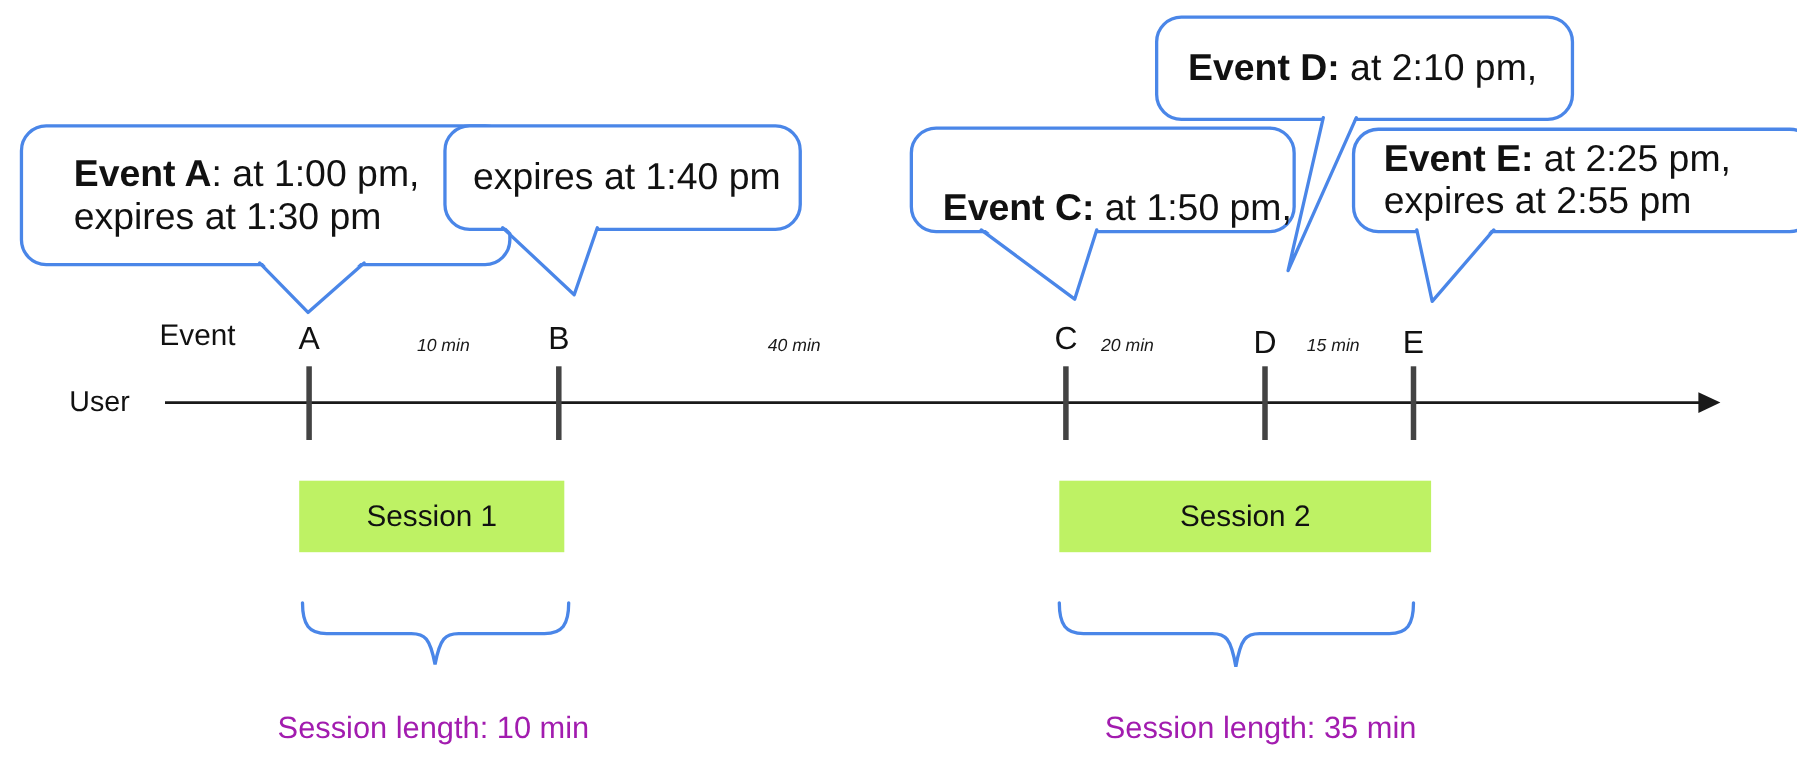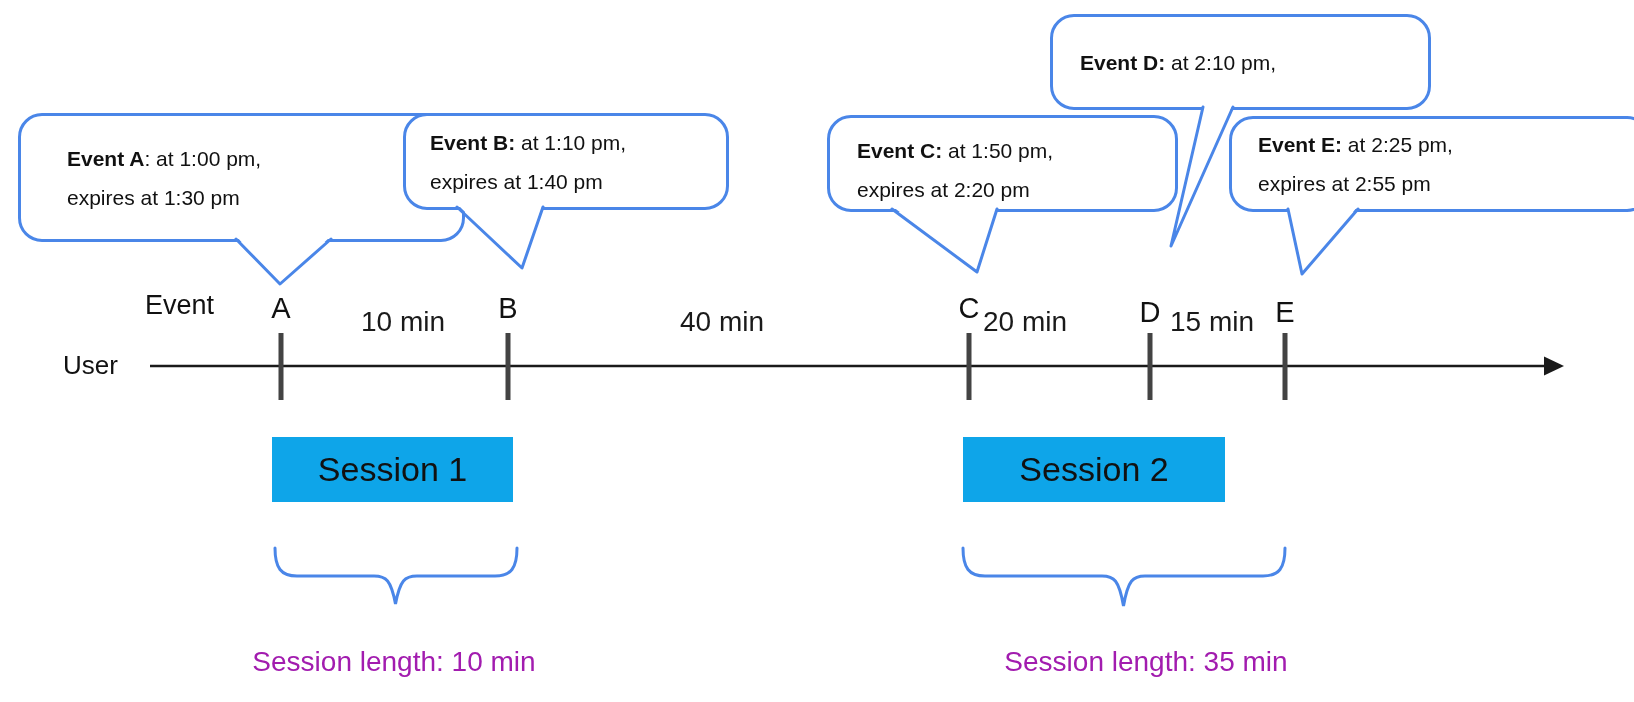--- a/index.html
+++ b/index.html
@@ -14,37 +14,37 @@
   svg.layer{position:absolute;left:0;top:0;width:1634px;height:702px;pointer-events:none;}
   .z1{z-index:1}.z3{z-index:3}
 
   .callout{
     position:absolute;
     box-sizing:border-box;
     background:#fff;
     border:3px solid #4a86e8;
     border-radius:24px;
     display:flex;flex-direction:column;justify-content:center;
-    font-size:21px;line-height:39px;
+    font-size:34px;line-height:39px;
     z-index:2;
   }
   .callout b{font-weight:bold;}
 
   .session-bar{
     position:absolute;
-    background:#0ea5e9;
+    background:#bef264;
     display:flex;align-items:center;justify-content:center;
-    font-size:34px;
+    font-size:27px;
     z-index:1;
   }
 
   .lbl{position:absolute;white-space:nowrap;z-index:2;}
   .center{transform:translateX(-50%);}
   .event-letter{font-size:29px;}
-  .interval{font-size:28px;color:#1a1a1a;}
+  .interval{font-size:16px;color:#1a1a1a;font-style:italic;}
   .axis-name{font-size:26px;}
   .events-name{font-size:27px;}
   .session-length{font-size:28px;color:#a21caf;}
 </style>
 </head>
 <body>
 
 <div id="stage">
 
   <svg class="layer z1" viewBox="0 0 1634 702">
@@ -60,37 +60,35 @@
 
     <path d="M275,548 C275,568 281,576 297,576 L374,576 C386,576 391,580 395.5,604
              C400,580 405,576 417,576 L495,576 C511,576 517,568 517,548" fill="none" stroke="#4a86e8" stroke-width="3" stroke-linecap="round"></path>
     <path d="M963,548 C963,568 969,576 985,576 L1102,576 C1114,576 1119,580 1123.5,606
              C1128,580 1133,576 1145,576 L1263,576 C1279,576 1285,568 1285,548" fill="none" stroke="#4a86e8" stroke-width="3" stroke-linecap="round"></path>
   </svg>
 
   <div class="session-bar" style="left:272px;top:437px;width:241px;height:65px;">
     <span>Session 1</span>
   </div>
-  <div class="session-bar" style="left:963px;top:437px;width:262px;height:65px;">
+  <div class="session-bar" style="left:963px;top:437px;width:338px;height:65px;">
     <span>Session 2</span>
   </div>
 
   <div class="callout" style="left:18px;top:113px;width:447px;height:129px;padding-left:46px;">
     <div><b>Event A</b><span>: at 1:00 pm,</span></div>
     <div>expires at 1:30 pm</div>
   </div>
 
   <div class="callout" style="left:403px;top:113px;width:326px;height:97px;padding-left:24px;">
-    <div><b>Event B:</b><span> at 1:10 pm,</span></div>
     <div>expires at 1:40 pm</div>
   </div>
 
   <div class="callout" style="left:827px;top:115px;width:351px;height:97px;padding-left:27px;justify-content:flex-end;">
     <div><b>Event C:</b><span> at 1:50 pm,</span></div>
-    <div>expires at 2:20 pm</div>
   </div>
 
   <div class="callout" style="left:1050px;top:14px;width:381px;height:96px;padding-left:27px;">
     <div><b>Event D:</b><span> at 2:10 pm,</span></div>
   </div>
 
   <div class="callout" style="left:1229px;top:116px;width:422px;height:96px;padding-left:26px;">
     <div><b>Event E:</b><span> at 2:25 pm,</span></div>
     <div>expires at 2:55 pm</div>
   </div>

